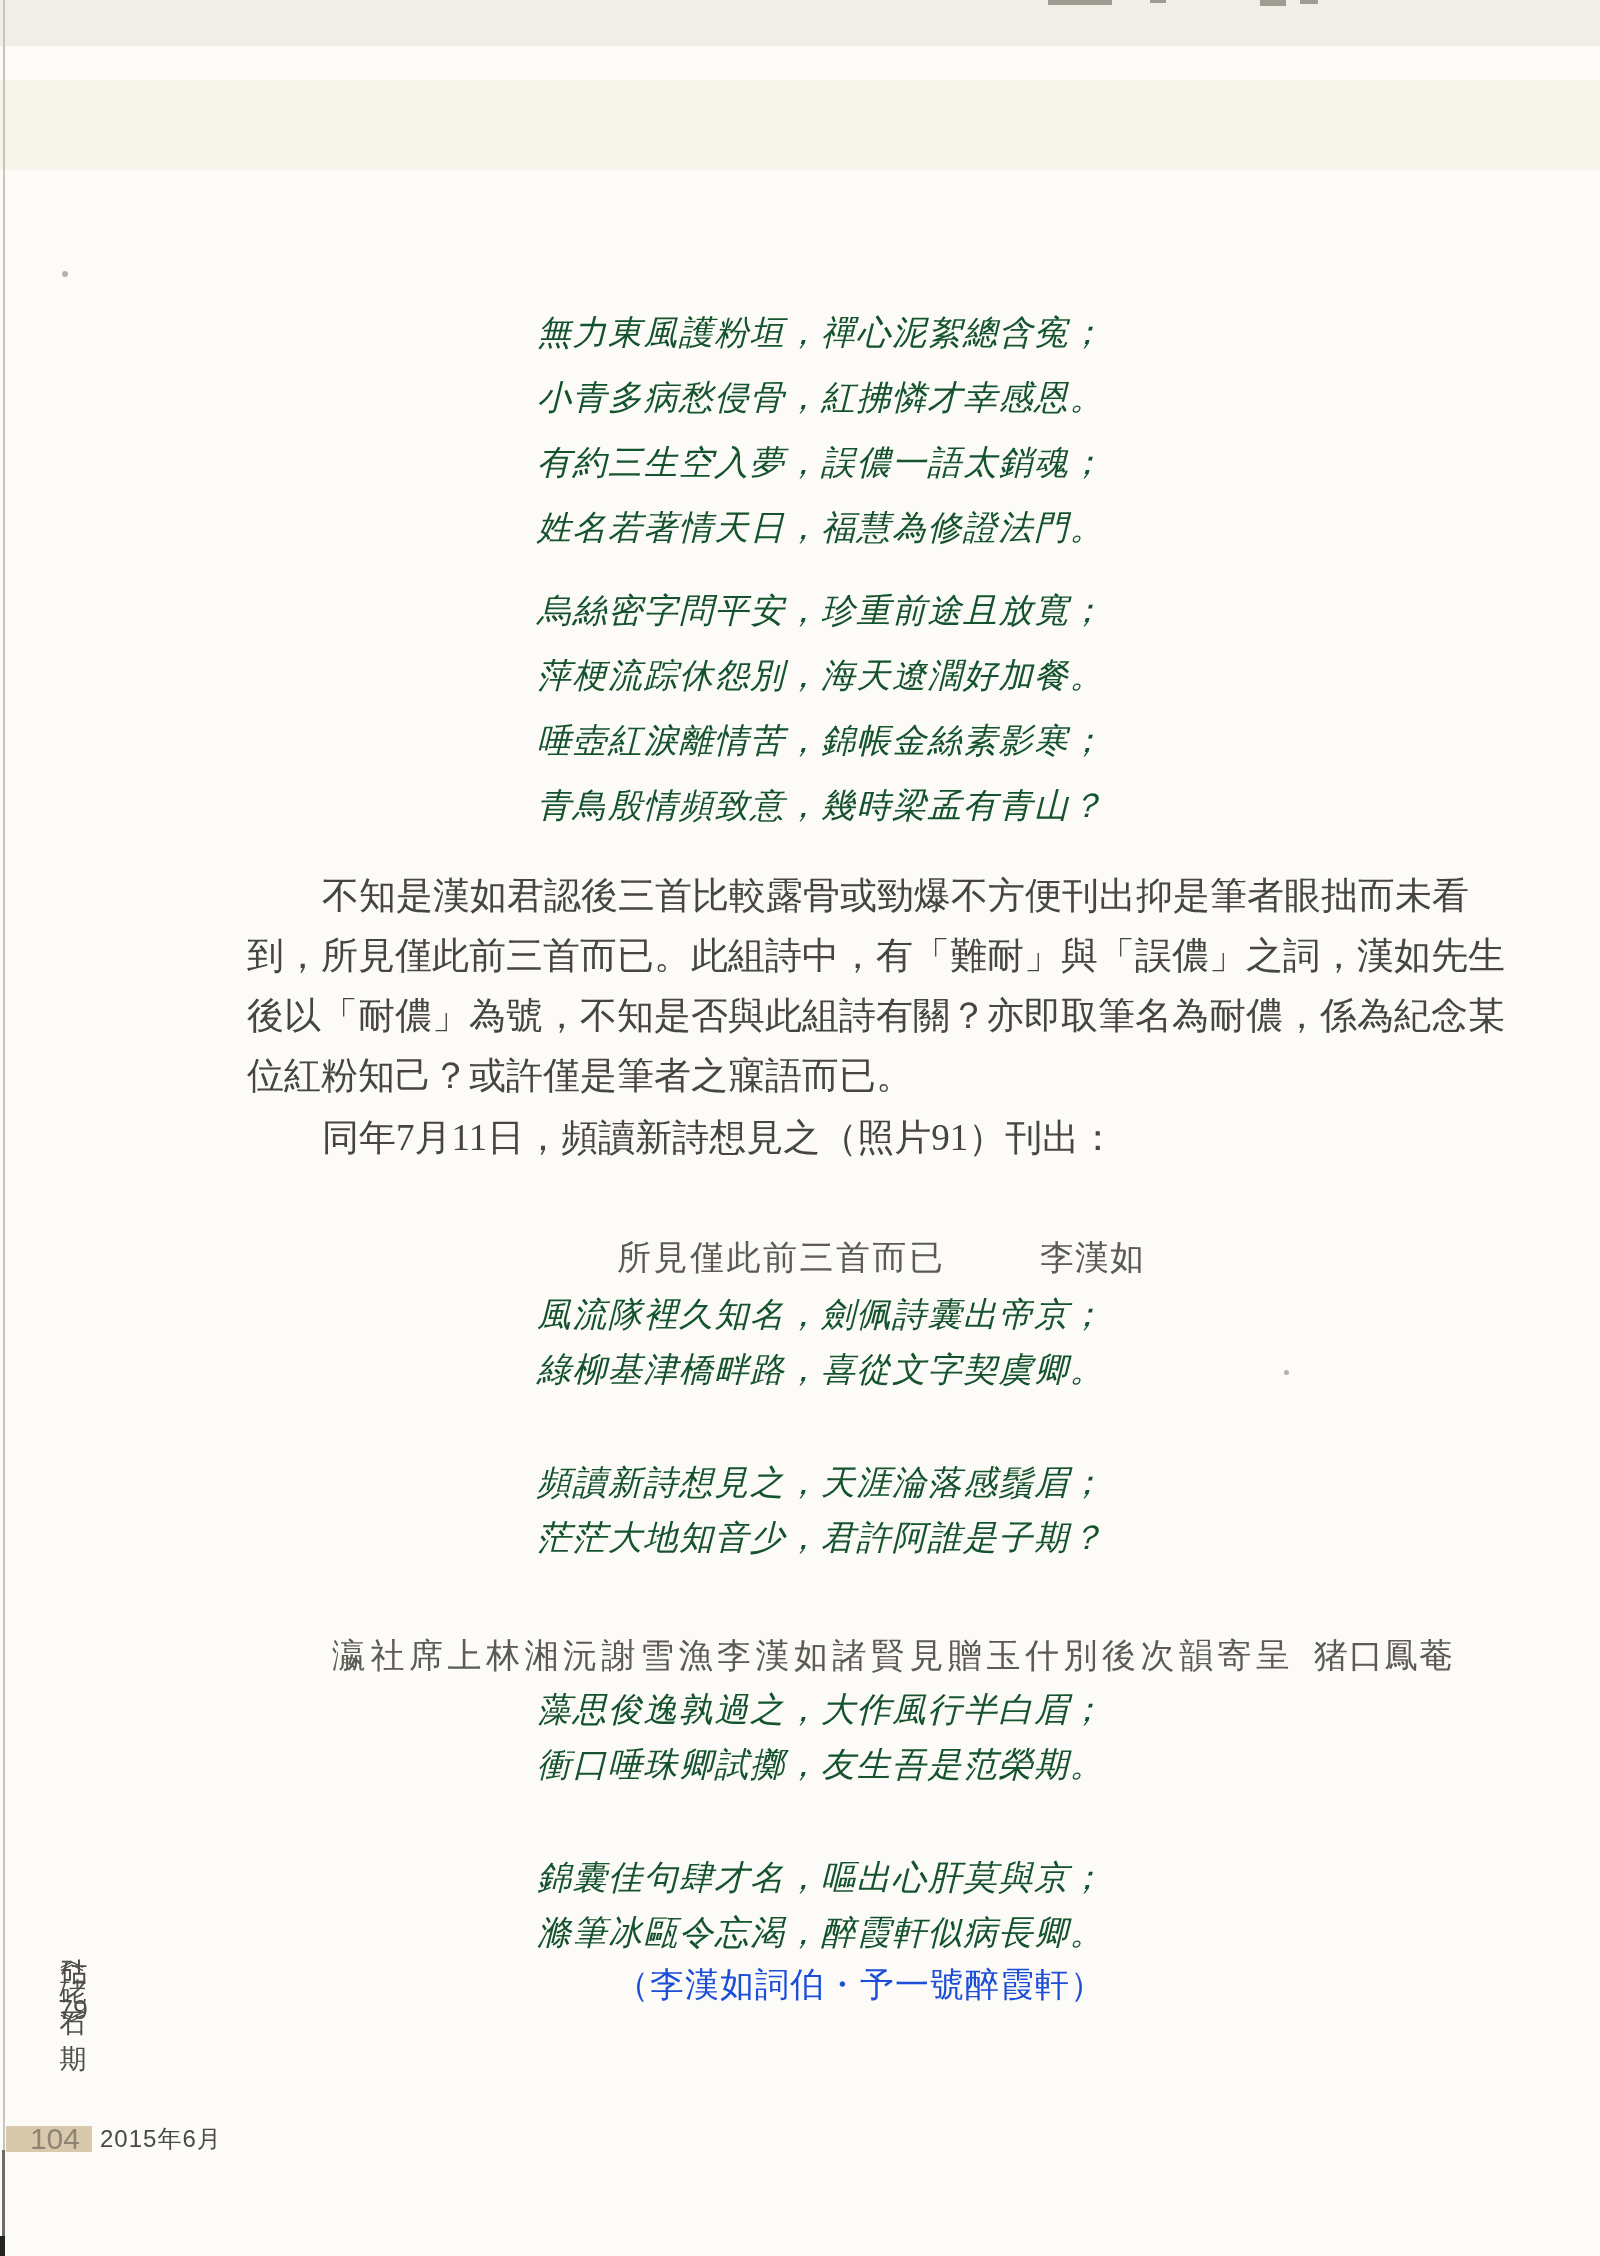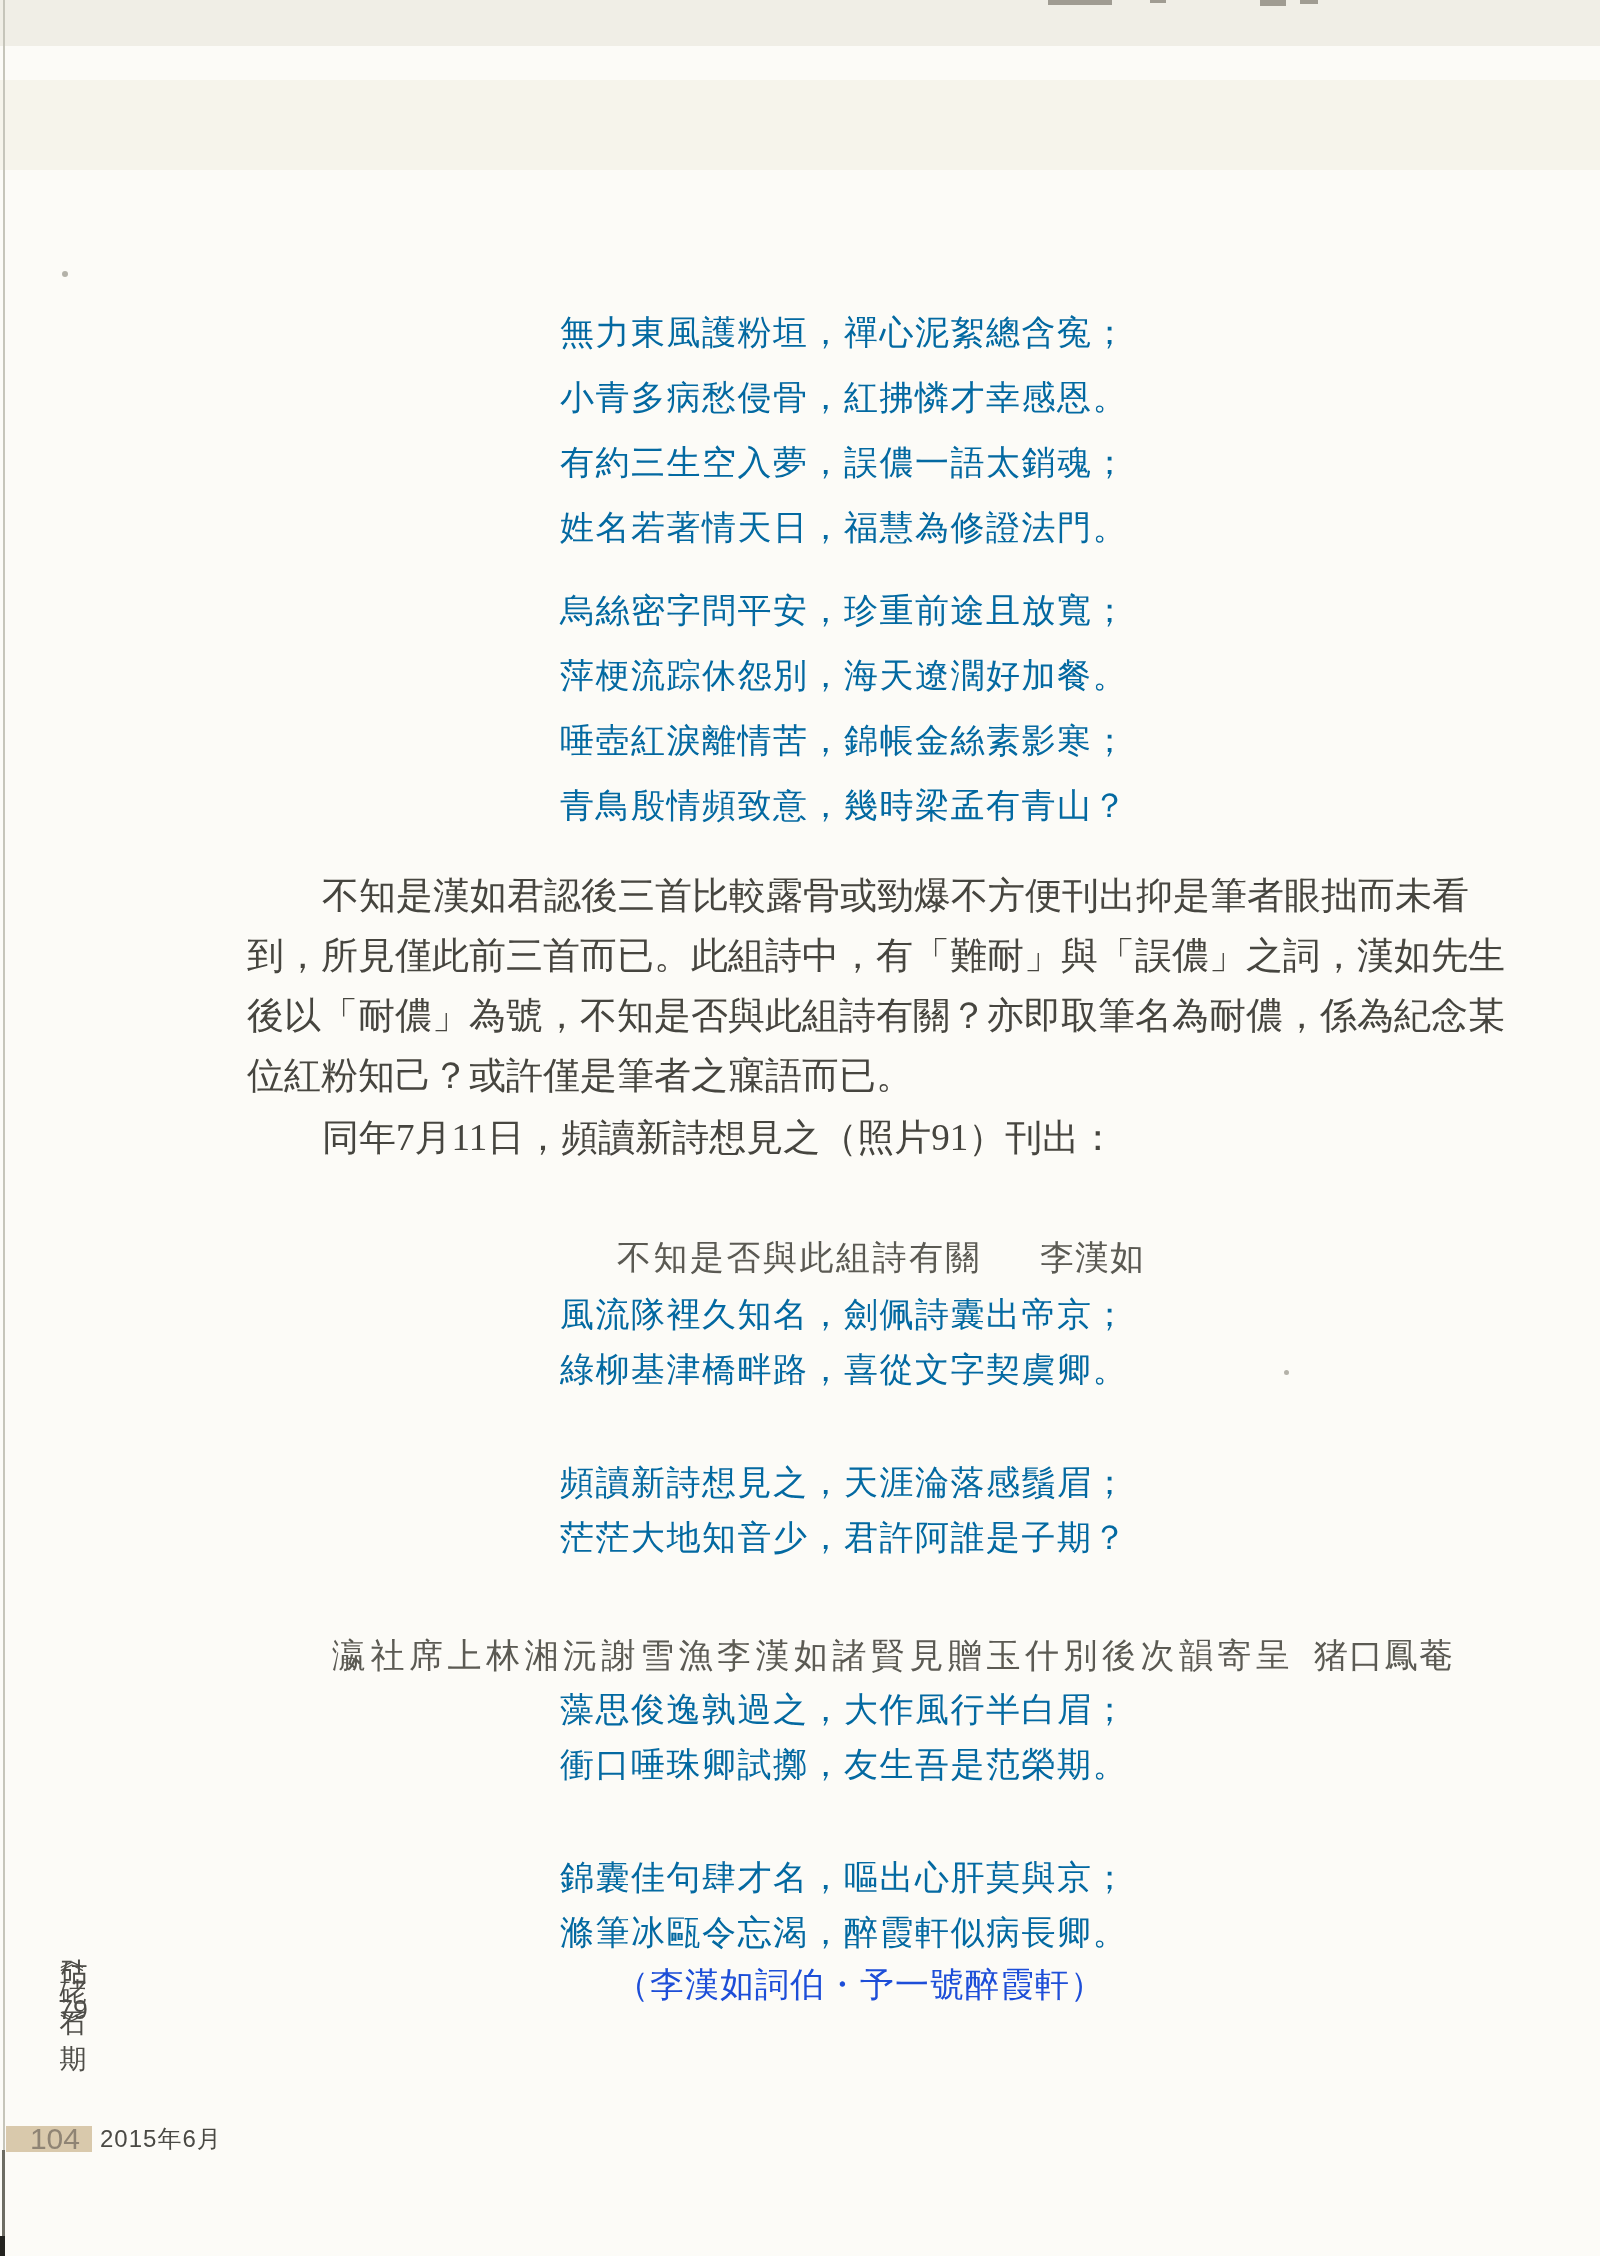--- a/index.html
+++ b/index.html
@@ -13,23 +13,23 @@
   .band{position:absolute;left:0;width:1600px;}
   .band.top{top:0;height:46px;background:#f0eee6;}
   .band.mid{top:80px;height:90px;background:#f6f4eb;}
   .edge-line{position:absolute;left:3px;top:0;width:2px;height:2256px;background:#c6c5ba;}
   .edge-line-dark{position:absolute;left:2px;top:2150px;width:3px;height:106px;background:#6d6c63;}
   .edge-blob{position:absolute;left:0;top:2236px;width:5px;height:20px;background:#23231f;}
   .mark{position:absolute;background:#a09c92;}
   .speck{position:absolute;border-radius:50%;background:#b4b2a9;}
 
   .poemline{
-    position:absolute;left:560px;
+    position:absolute;left:537px;
     font-size:34px;line-height:36px;letter-spacing:1.5px;
-    color:#0369a1;white-space:pre;
+    color:#14532d;white-space:pre;font-style:italic;
   }
   .ptitle{
     position:absolute;
     font-size:34px;line-height:36px;
     color:#5b5a53;white-space:pre;
   }
   .pauthor{
     position:absolute;
     font-size:34px;line-height:36px;letter-spacing:1px;
     color:#5b5a53;white-space:pre;
@@ -100,21 +100,21 @@
   <div class="poemline" style="top:658px;">萍梗流踪休怨別，海天遼濶好加餐。</div>
   <div class="poemline" style="top:723px;">唾壺紅淚離情苦，錦帳金絲素影寒；</div>
   <div class="poemline" style="top:788px;">青鳥殷情頻致意，幾時梁孟有青山？</div>
 
   <div class="bodyline indent" style="top:876px;">不知是漢如君認後三首比較露骨或勁爆不方便刊出抑是筆者眼拙而未看</div>
   <div class="bodyline" style="top:936px;">到，所見僅此前三首而已。此組詩中，有「難耐」與「誤儂」之詞，漢如先生</div>
   <div class="bodyline" style="top:996px;">後以「耐儂」為號，不知是否與此組詩有關？亦即取筆名為耐儂，係為紀念某</div>
   <div class="bodyline" style="top:1056px;">位紅粉知己？或許僅是筆者之寱語而已。</div>
   <div class="bodyline indent" style="top:1118px;">同年7月11日，頻讀新詩想見之（照片91）刊出：</div>
 
-  <div class="ptitle" style="left:617px;top:1240px;letter-spacing:2.5px;">不知是否與此組詩有關</div>
+  <div class="ptitle" style="left:617px;top:1240px;letter-spacing:2.5px;">所見僅此前三首而已</div>
   <div class="pauthor" style="left:1040px;top:1240px;">李漢如</div>
   <div class="poemline" style="top:1297px;">風流隊裡久知名，劍佩詩囊出帝京；</div>
   <div class="poemline" style="top:1352px;">綠柳基津橋畔路，喜從文字契虞卿。</div>
   <div class="poemline" style="top:1465px;">頻讀新詩想見之，天涯淪落感鬚眉；</div>
   <div class="poemline" style="top:1520px;">茫茫大地知音少，君許阿誰是子期？</div>
 
   <div class="ptitle" style="left:332px;top:1638px;letter-spacing:4.5px;">瀛社席上林湘沅謝雪漁李漢如諸賢見贈玉什別後次韻寄呈</div>
   <div class="pauthor" style="left:1314px;top:1638px;">猪口鳳菴</div>
   <div class="poemline" style="top:1692px;">藻思俊逸孰過之，大作風行半白眉；</div>
   <div class="poemline" style="top:1747px;">衝口唾珠卿試擲，友生吾是范榮期。</div>

